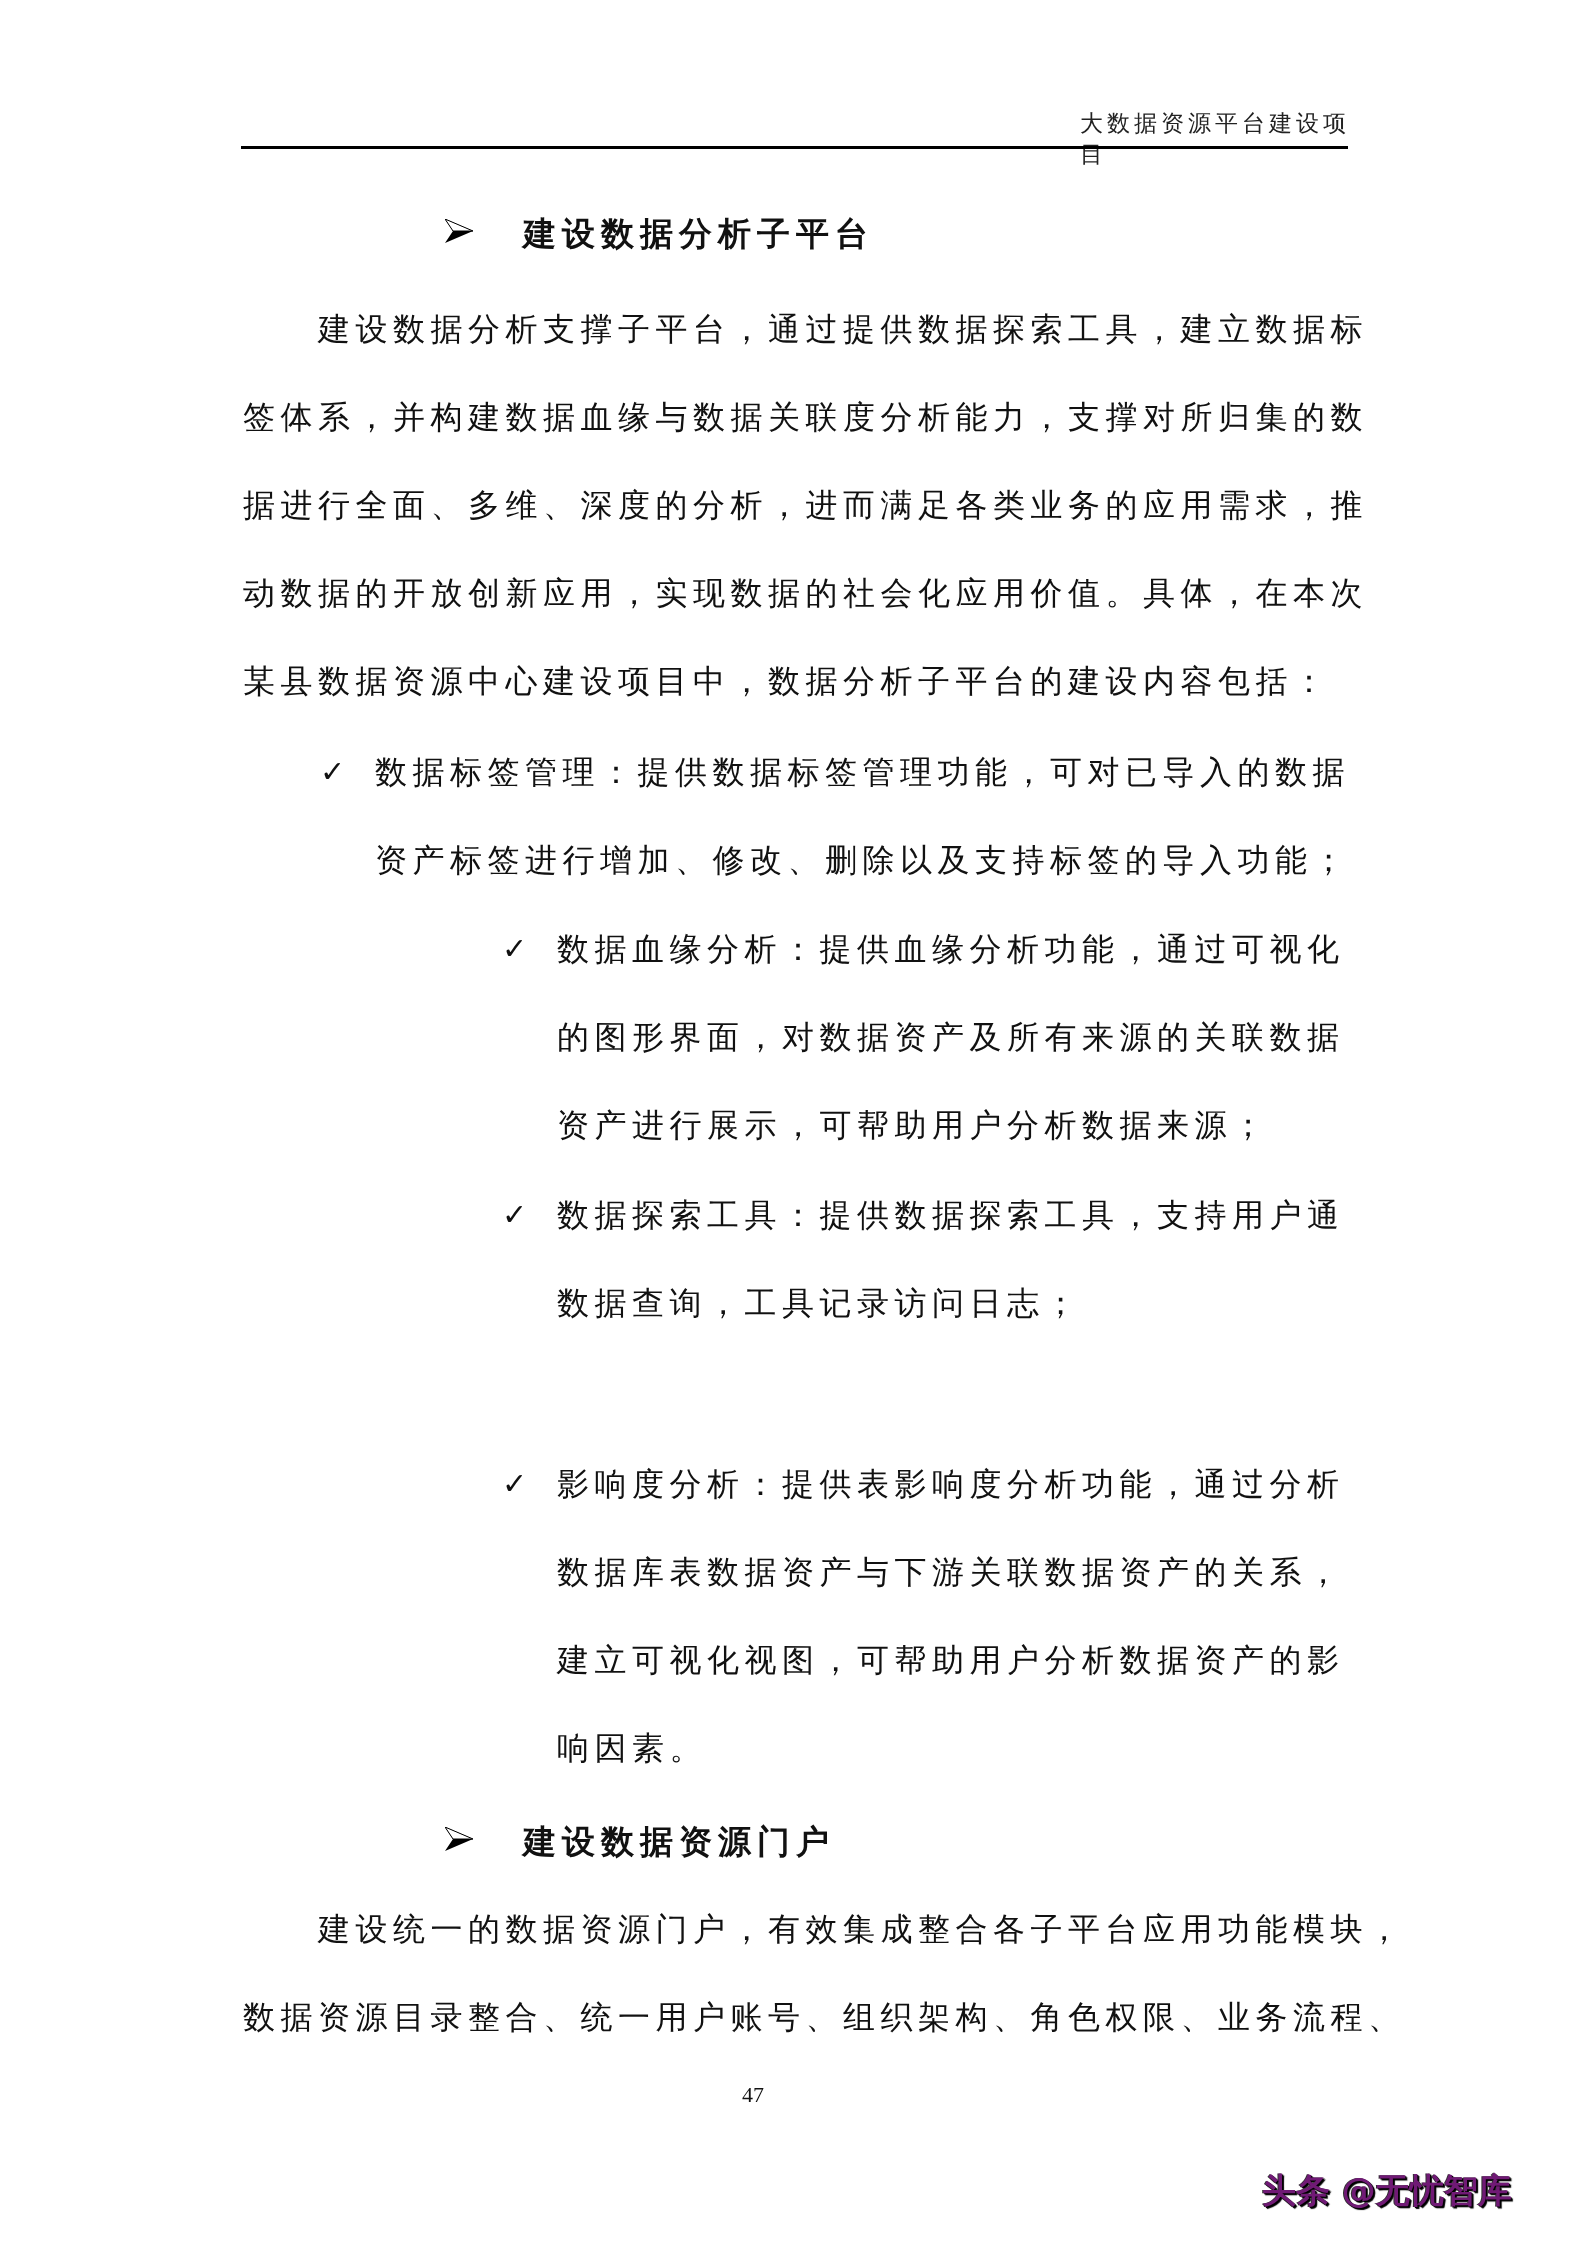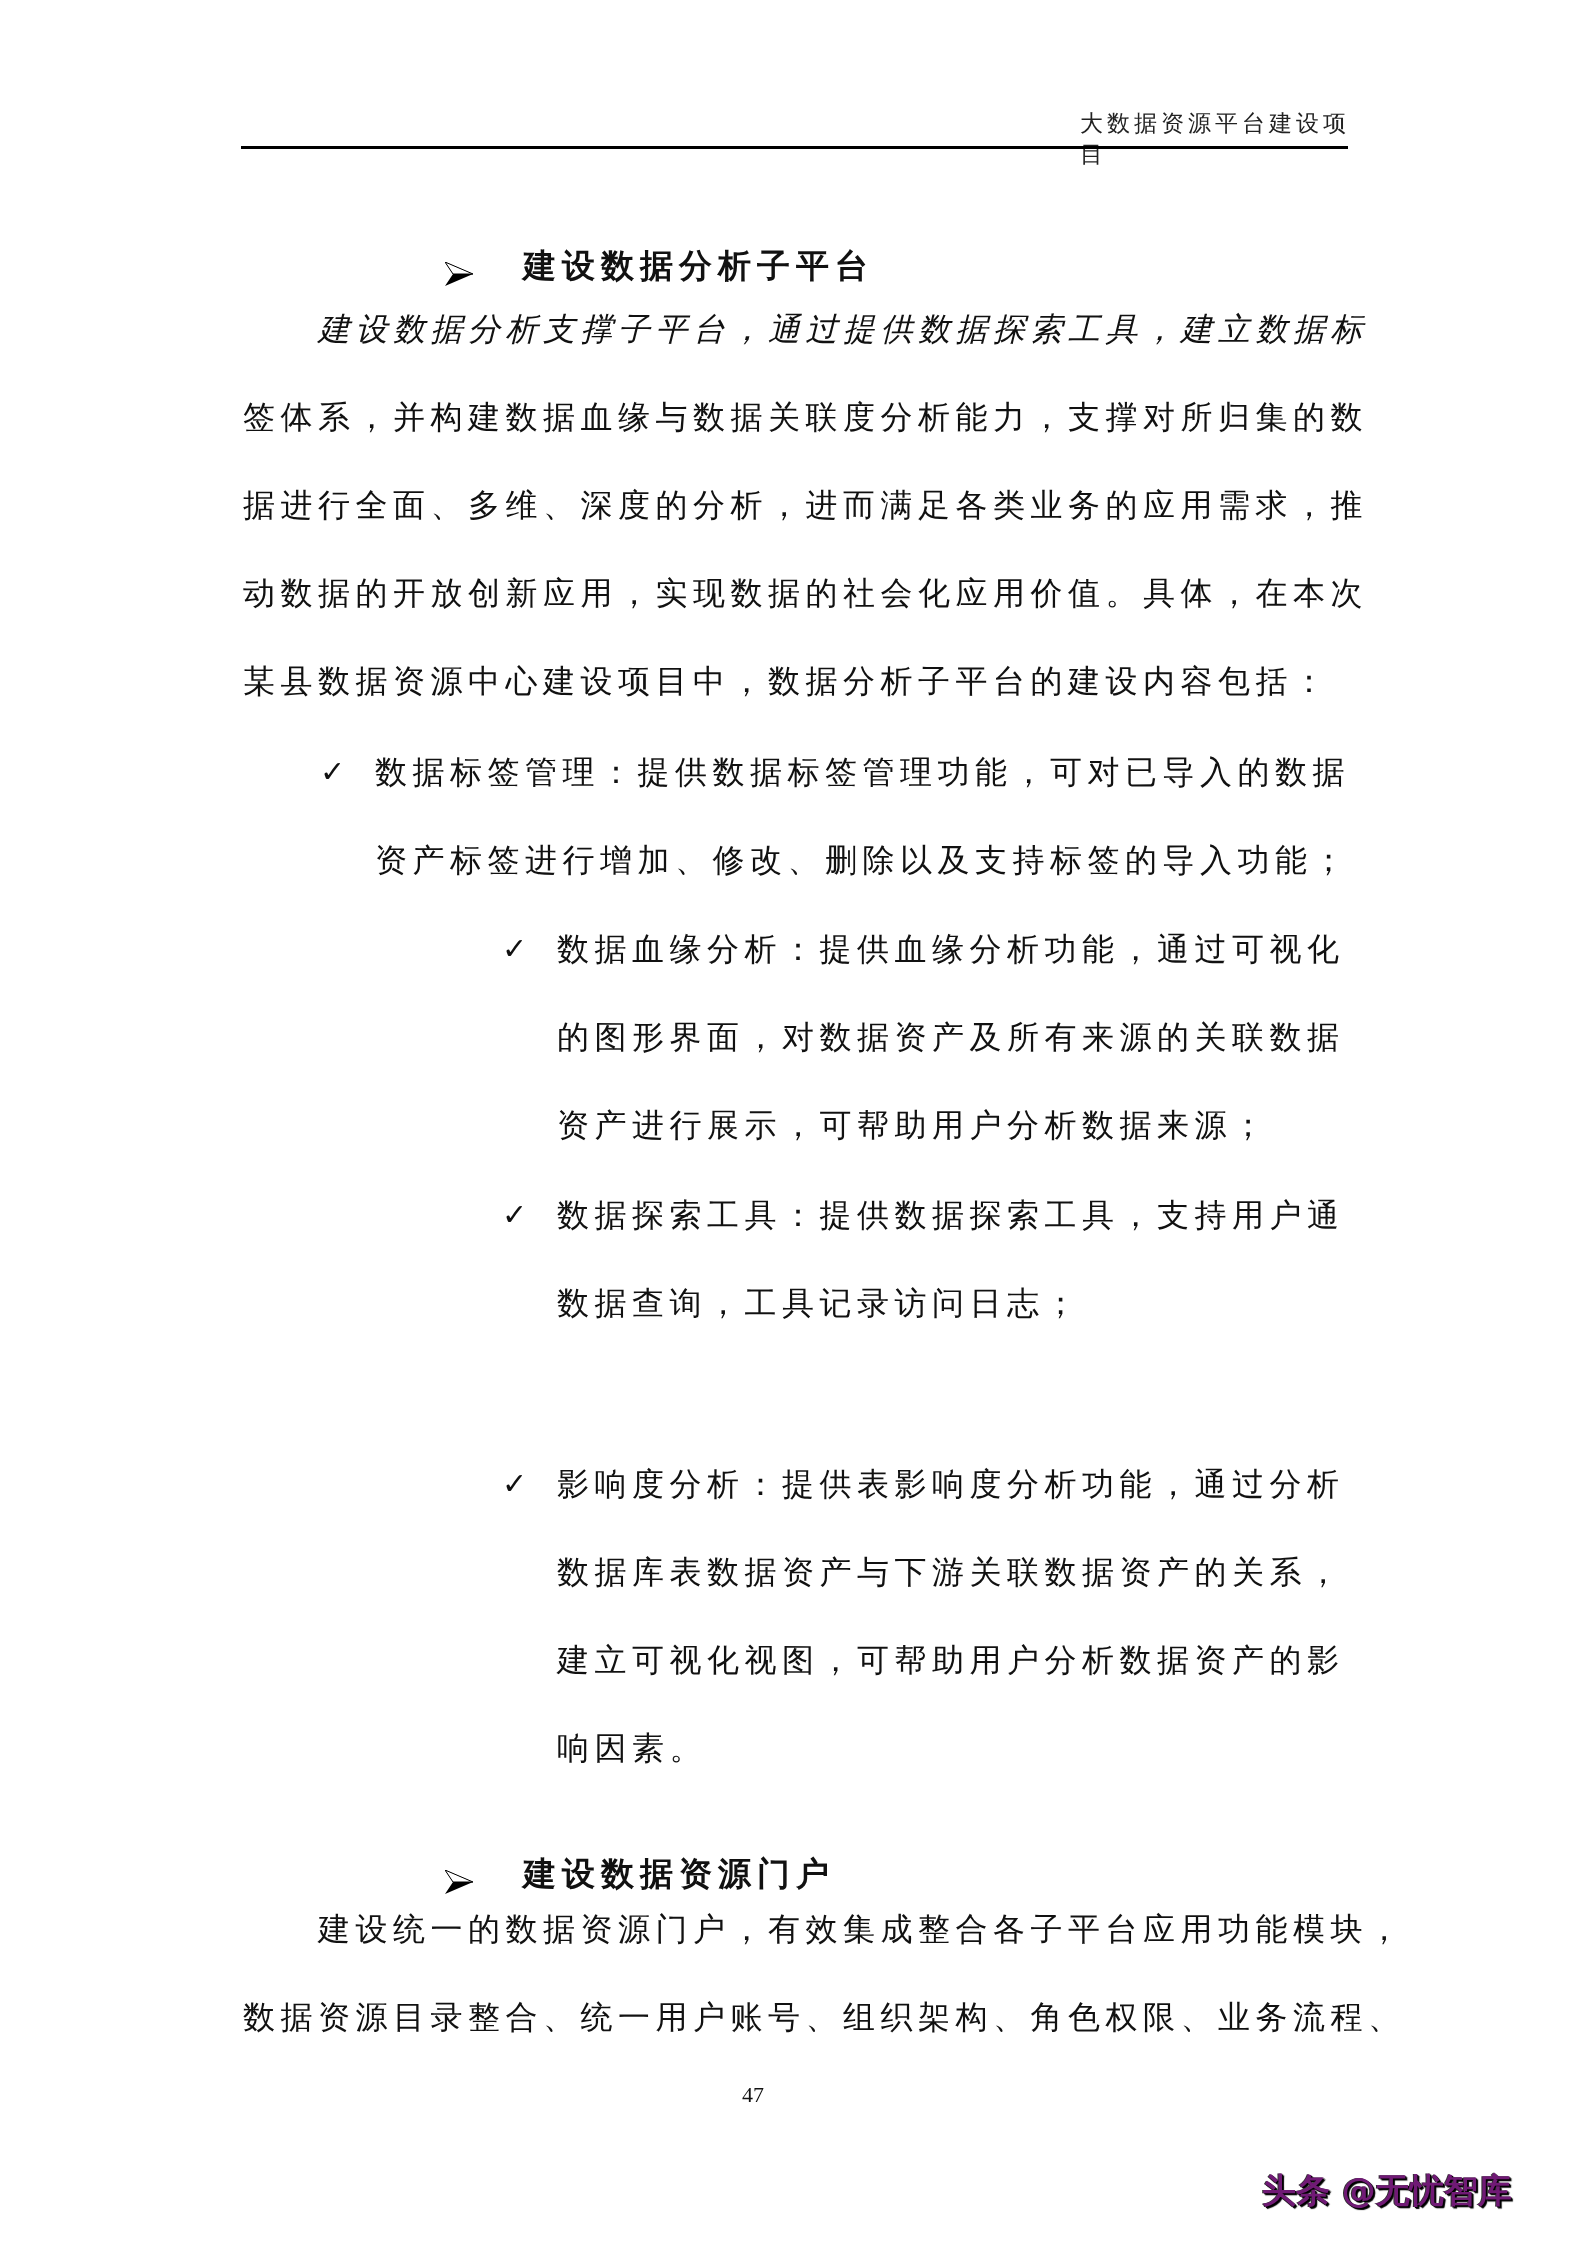--- a/index.html
+++ b/index.html
@@ -10,21 +10,21 @@
     .header-text {
       position: absolute; left: 1080px; top: 108px; width: 272px;
       font-size: 23px; letter-spacing: 4px; color: #222; 
       font-family: "DejaVu Sans", "Liberation Sans", sans-serif;
     }
     .header-rule {
       position: absolute; left: 241px; top: 146px; width: 1107px; height: 3px; background: #000;
     }
     .heading {
       position: absolute; font-size: 33px; font-weight: bold; letter-spacing: 6px;
-      display: flex; align-items: center; margin-top: 32px;
+      display: flex; 
     }
     .heading .arrow { width: 28px; height: 24px; margin-right: 50px; display: inline-block; }
     .para {
       position: absolute; left: 243px; width: 1110px; font-size: 32px; line-height: 88px;
       letter-spacing: 5.5px; text-align: justify;
     }
     .para .line { display: block; white-space: nowrap; }
     .item { position: absolute; font-size: 32px; line-height: 88px; letter-spacing: 5.5px; }
     .item .check { position: absolute; top: 0; font-size: 30px; font-weight: bold; font-family: "DejaVu Sans", sans-serif; }
     .item .line { display: block; white-space: nowrap; }
@@ -47,21 +47,21 @@
   <span class="arrow">
     <svg width="28" height="24" viewBox="0 0 28 24">
         <polygon points="0,0 28,12 0,24 8,12" fill="#000"></polygon>
         <polygon points="0,0 28,12 8,12" fill="#fff" stroke="#000" stroke-width="1"></polygon>
       </svg>
   </span>
   <span>建设数据分析子平台</span>
 </div>
 
 <div class="para" style="top:285px;">
-  <span class="line" style="padding-left:75px;font-style:italic;">建设数据分析支撑子平台，通过提供数据探索工具，建立数据标</span>
+  <span class="line" style="padding-left:75px;">建设数据分析支撑子平台，通过提供数据探索工具，建立数据标</span>
   <span class="line">签体系，并构建数据血缘与数据关联度分析能力，支撑对所归集的数</span>
   <span class="line">据进行全面、多维、深度的分析，进而满足各类业务的应用需求，推</span>
   <span class="line">动数据的开放创新应用，实现数据的社会化应用价值。具体，在本次</span>
   <span class="line">某县数据资源中心建设项目中，数据分析子平台的建设内容包括：</span>
 </div>
 
 <div class="item" style="left:375px; top:728px;">
   <span class="check" style="left:-55px;">✓</span>
   <span class="line">数据标签管理：提供数据标签管理功能，可对已导入的数据</span>
   <span class="line">资产标签进行增加、修改、删除以及支持标签的导入功能；</span>

